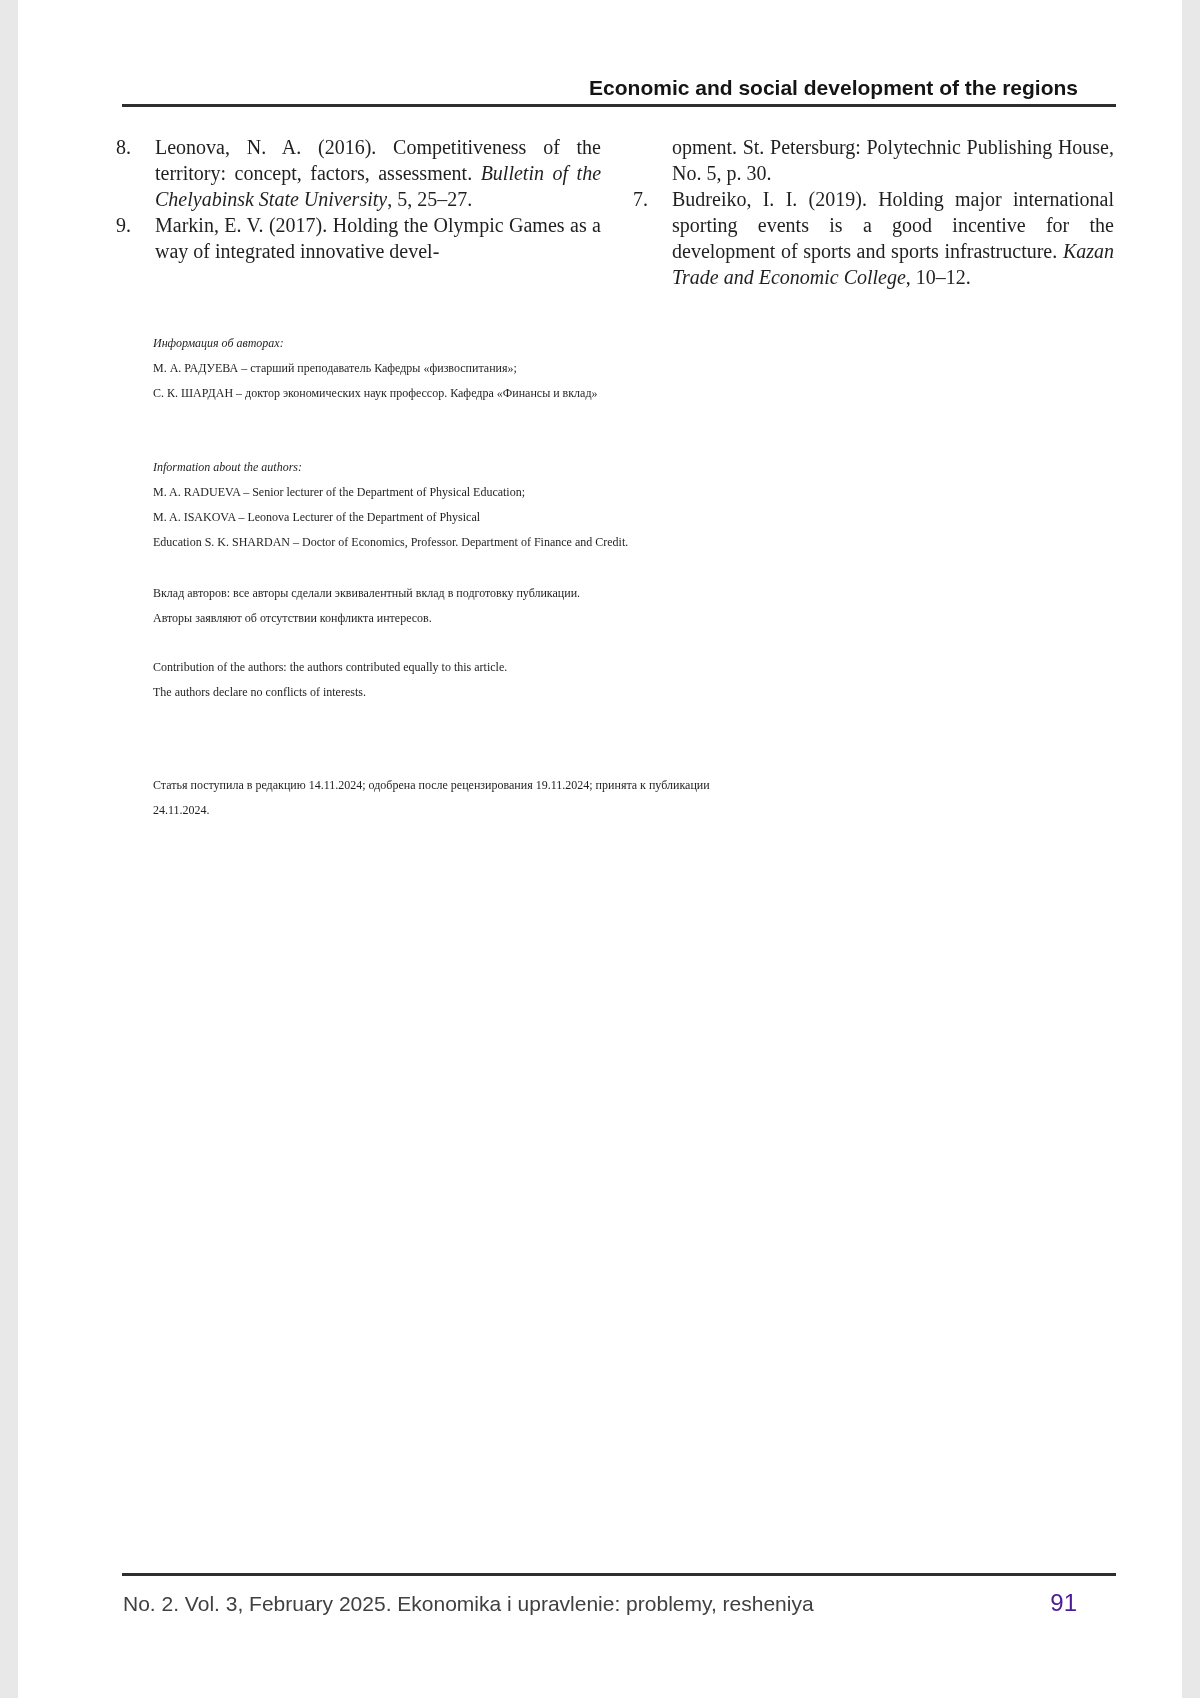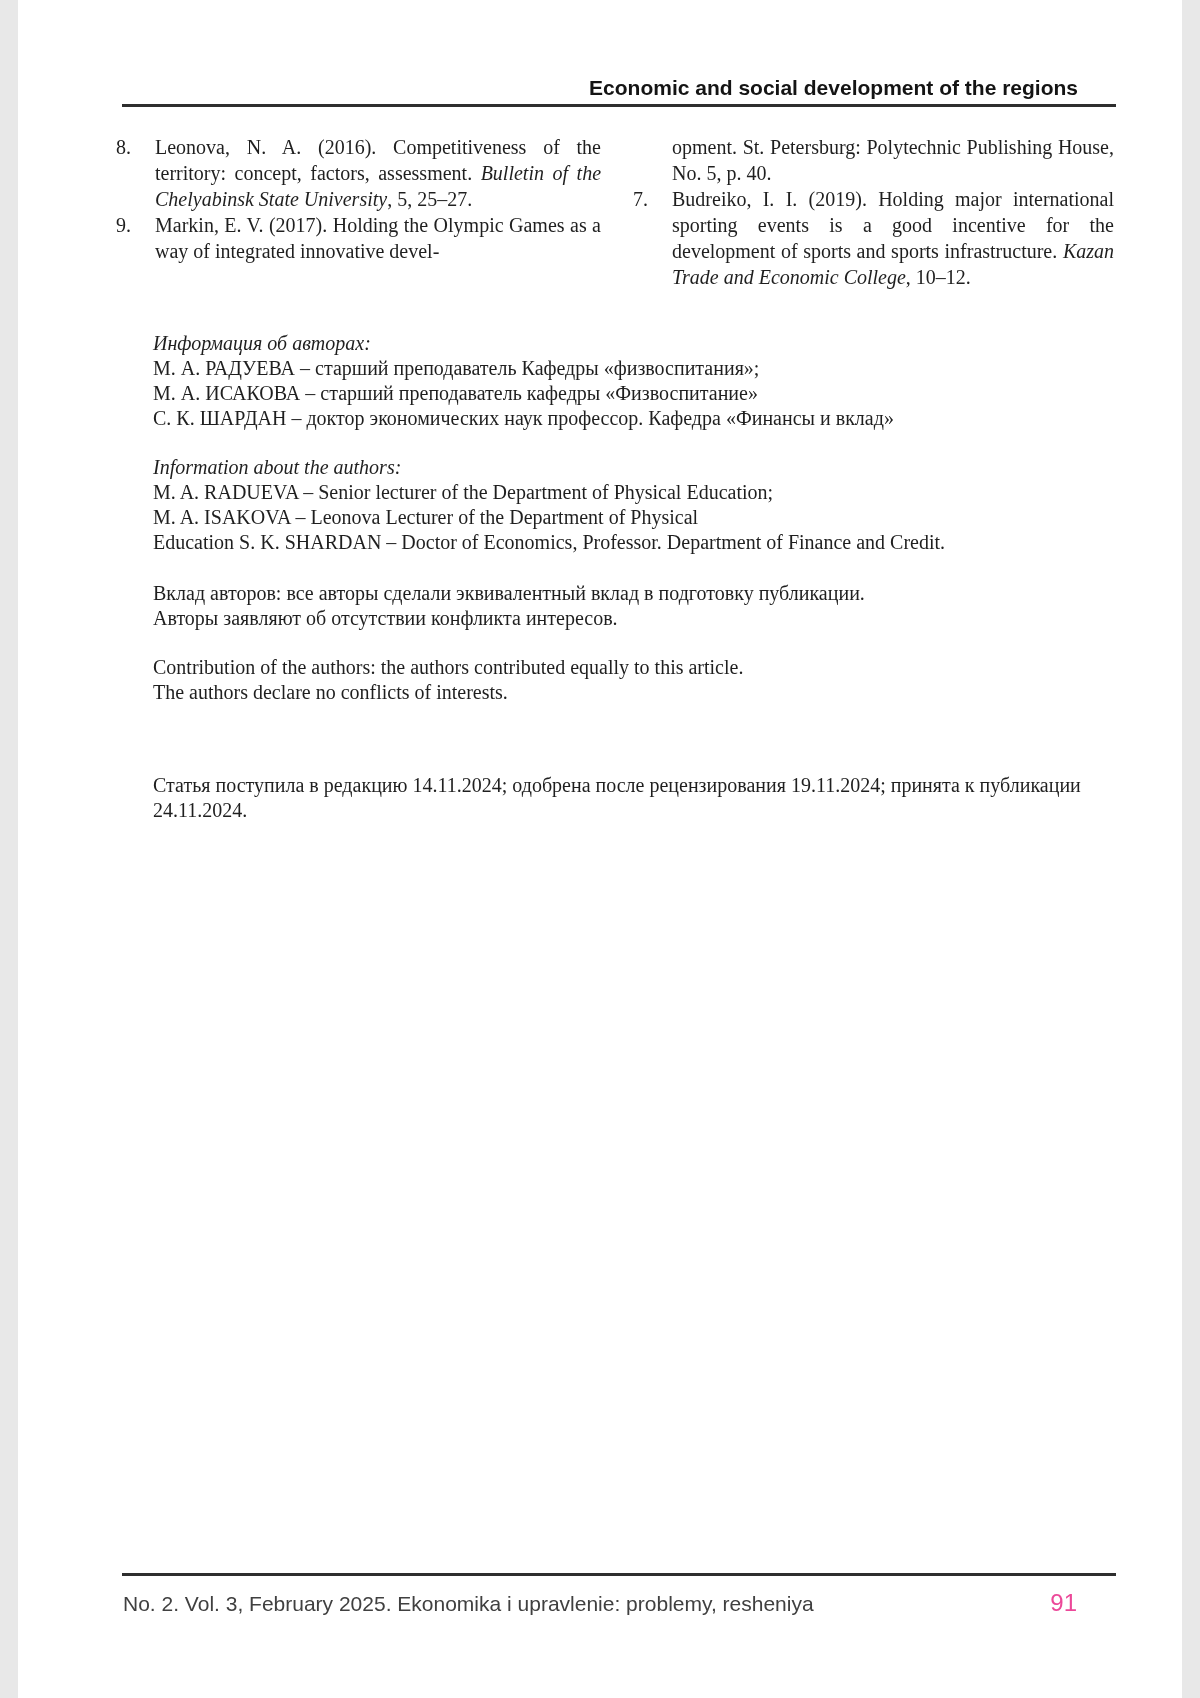--- a/index.html
+++ b/index.html
@@ -50,21 +50,21 @@
   .ref-item { display: flex; }
   .ref-num { flex: 0 0 39px; }
   .ref-text { flex: 1 1 auto; text-align: justify; }
   .ref-text i { font-style: italic; }
 
   
   .block {
     position: absolute;
     left: 135px;
     width: 975px;
-    font-size: 20px;
+    font-size: 12px;
     line-height: 25px;
   }
   .block .line { white-space: nowrap; }
   .block .heading { font-style: italic; }
   #info-ru   { top: 331px; }
   #info-en   { top: 455px; font-family: Liberation Serif, serif; }
   #contrib-ru{ top: 581px; }
   #contrib-en{ top: 655px; }
   #dates     { top: 745px; margin-top: 28px; }
 
@@ -77,21 +77,21 @@
     font-size: 21px;
     color: #404040;
     white-space: nowrap;
   }
   .footer-page {
     position: absolute;
     top: 1589px;
     right: 105px;
     font-family: "Liberation Sans", sans-serif;
     font-size: 24px;
-    color: #ec4899;
+    color: #4c1d95;
   }
 </style>
 </head>
 <body>
 
 <div class="page">
 
   <div class="header-title">Economic and social development of the regions</div>
   <div class="rule header-rule"></div>
 
@@ -102,33 +102,32 @@
         <span class="ref-text"><span>Leonova, N. A. (2016). Competitiveness of the territory: concept, factors, assessment. </span><i>Bulletin of the Chelyabinsk State University</i><span>, 5, 25–27.</span></span>
       </div>
       <div class="ref-item">
         <span class="ref-num">9.</span>
         <span class="ref-text"><span>Markin, E. V. (2017). Holding the Olympic Games as a way of integrated innovative devel-</span><i></i><span></span></span>
       </div>
     </div>
     <div class="ref-col right">
       <div class="ref-item">
         <span class="ref-num"></span>
-        <span class="ref-text"><span>opment. St. Petersburg: Polytechnic Publishing House, No. 5, p. 40.</span><i></i><span></span></span>
+        <span class="ref-text"><span>opment. St. Petersburg: Polytechnic Publishing House, No. 5, p. 30.</span><i></i><span></span></span>
       </div>
       <div class="ref-item">
         <span class="ref-num">7.</span>
         <span class="ref-text"><span>Budreiko, I. I. (2019). Holding major international sporting events is a good incentive for the development of sports and sports infrastructure. </span><i>Kazan Trade and Economic College</i><span>, 10–12.</span></span>
       </div>
     </div>
   </div>
 
   <div class="block" id="info-ru">
     <div class="line heading">Информация об авторах:</div>
     <div class="line">М. А. РАДУЕВА – старший преподаватель Кафедры «физвоспитания»;</div>
-    <div class="line">М. А. ИСАКОВА – старший преподаватель кафедры «Физвоспитание»</div>
     <div class="line">С. К. ШАРДАН – доктор экономических наук профессор. Кафедра «Финансы и вклад»</div>
   </div>
 
   <div class="block" id="info-en">
     <div class="line heading">Information about the authors:</div>
     <div class="line">M. A. RADUEVA – Senior lecturer of the Department of Physical Education;</div>
     <div class="line">M. A. ISAKOVA – Leonova Lecturer of the Department of Physical</div>
     <div class="line">Education S. K. SHARDAN – Doctor of Economics, Professor. Department of Finance and Credit.</div>
   </div>
 

